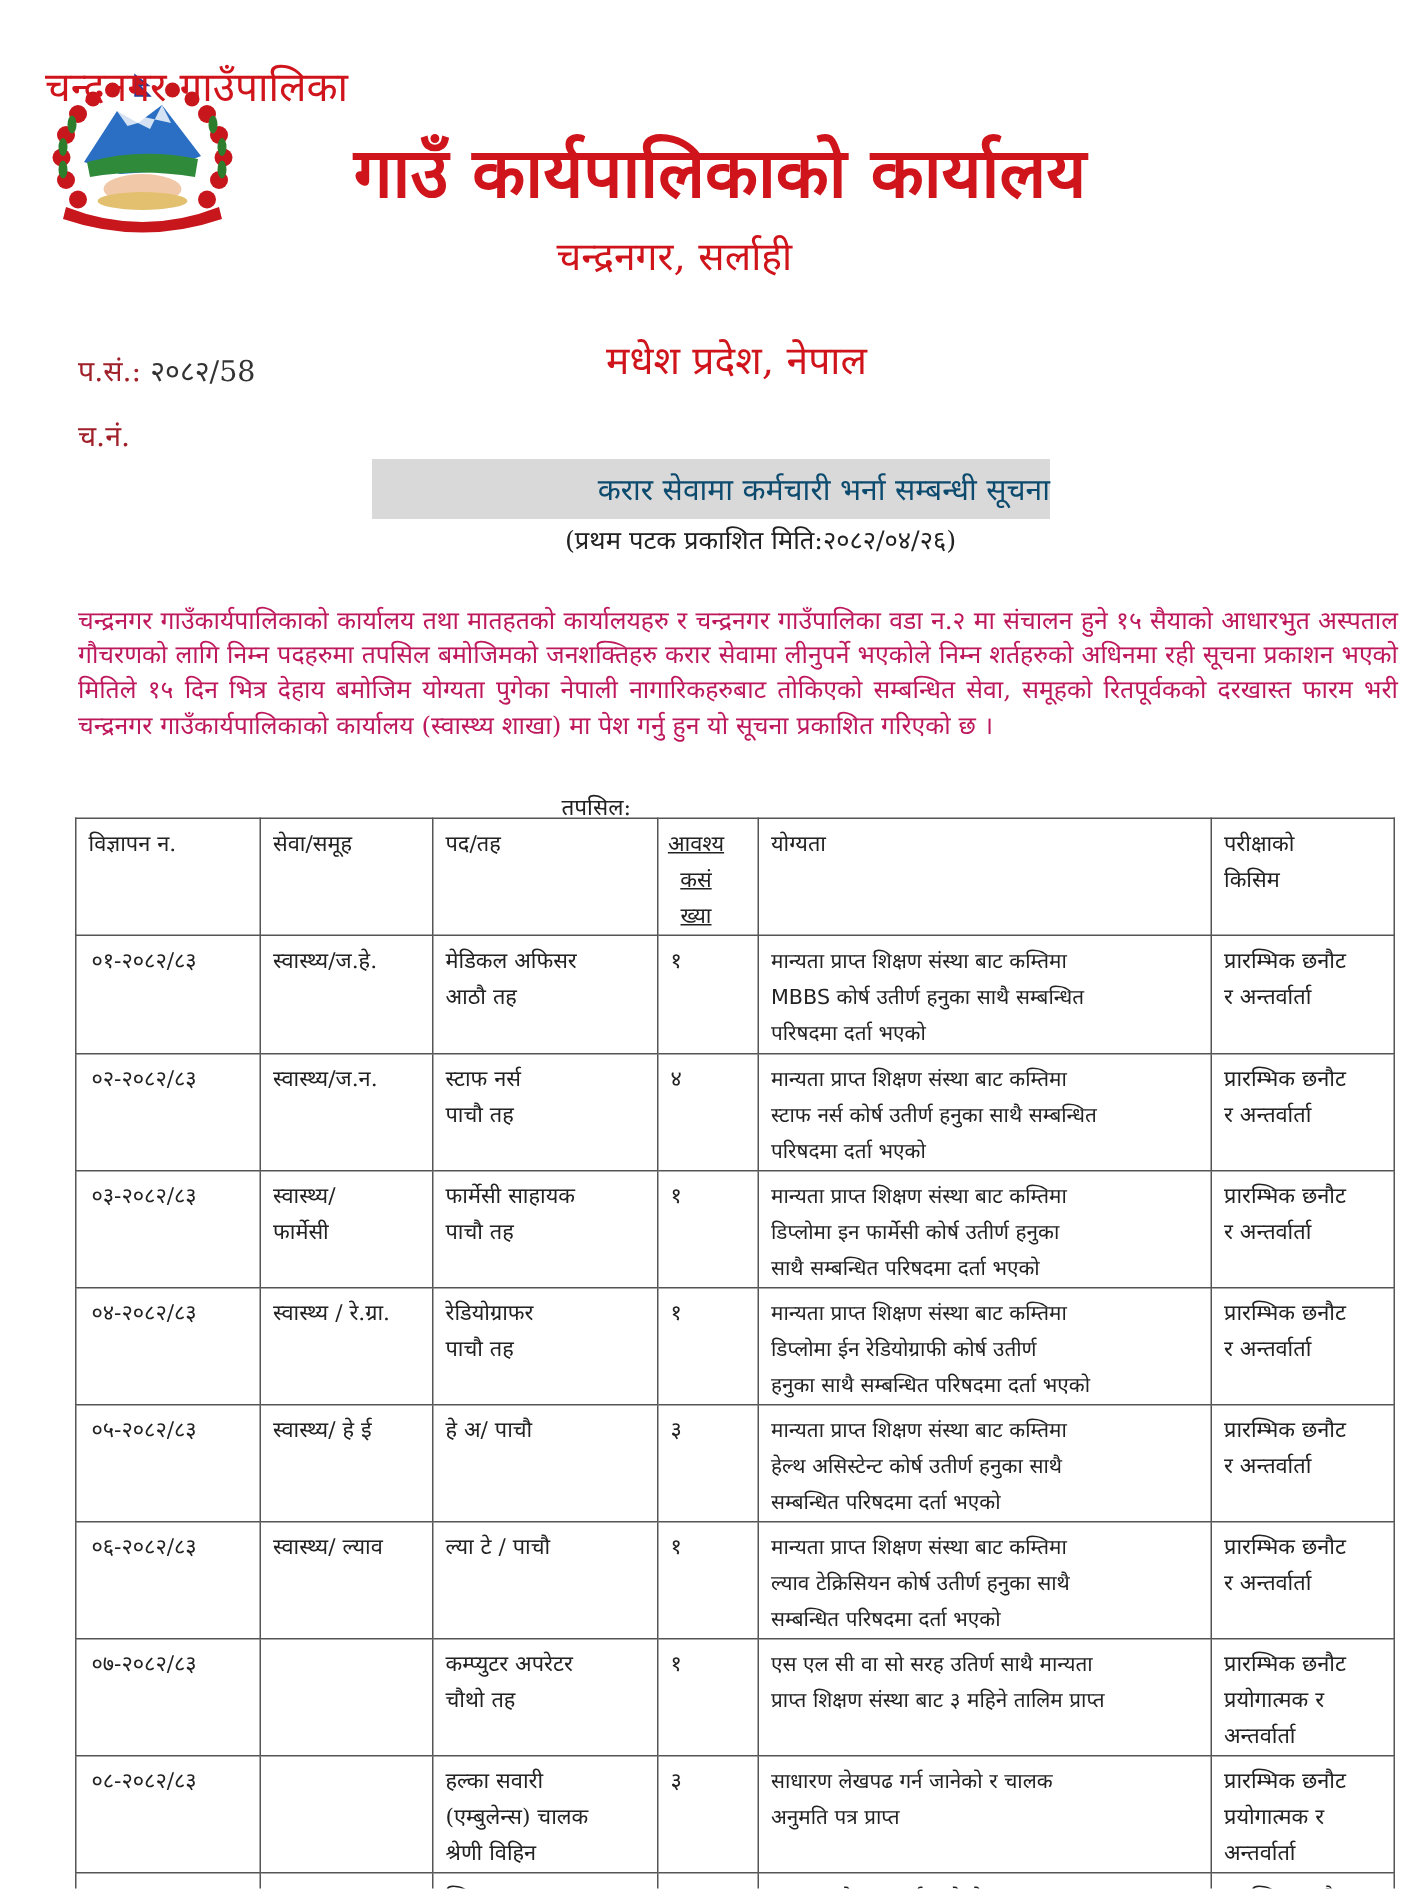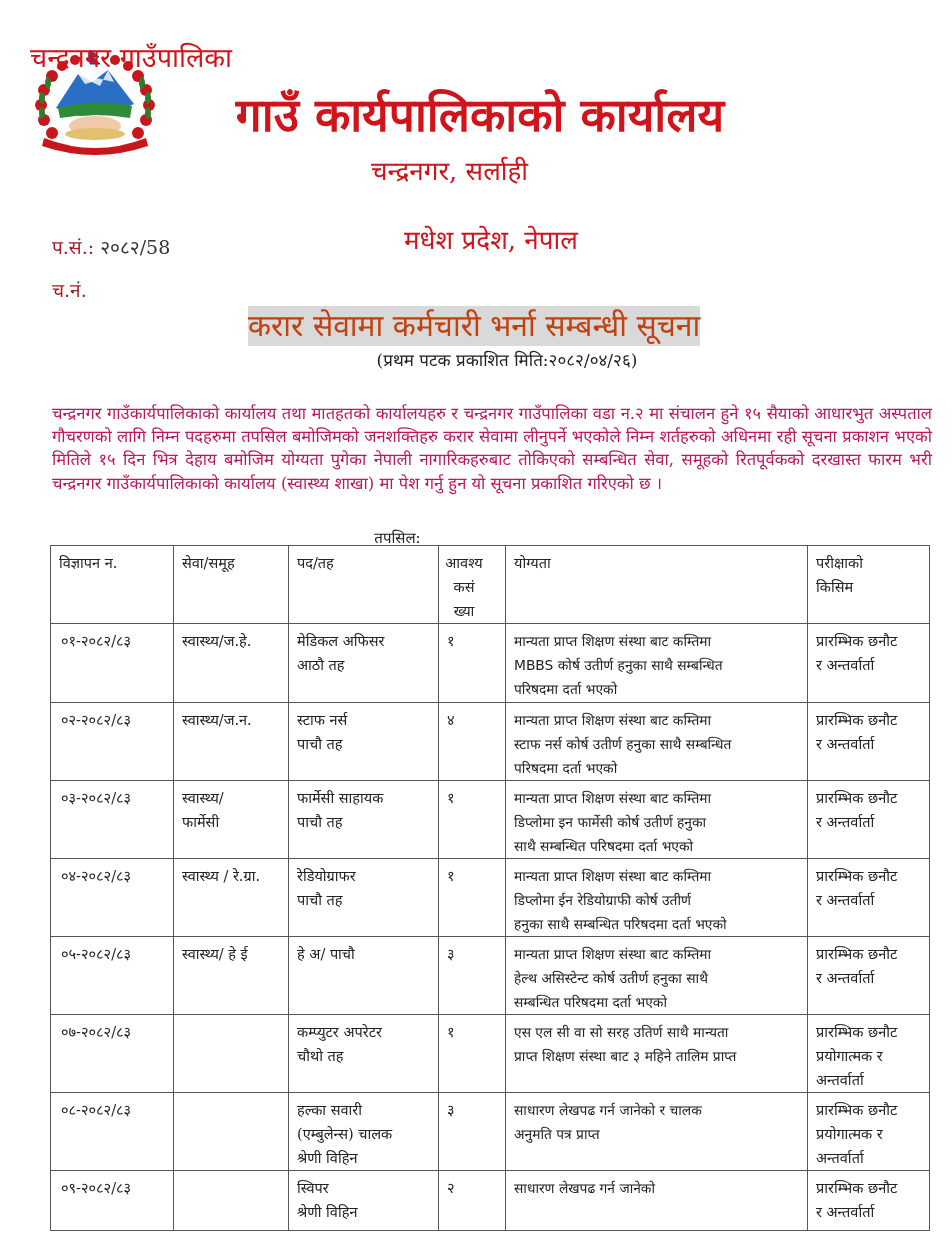--- a/index.html
+++ b/index.html
@@ -9,28 +9,28 @@
   .red { color: #d0141c; }
   .hdr-line1 { left: 0; width: 952px; top: 38px; text-align: left; font-size: 27px; padding-left: 30px; box-sizing: border-box; }
   .hdr-title { left: 160px; top: 82px; width: 640px; text-align: center; font-size: 46px; font-weight: bold; letter-spacing: 0px; white-space: nowrap; }
   .hdr-line3 { left: 0; width: 869px; top: 152px; text-align: center; font-size: 26px; padding-left: 30px; box-sizing: border-box; }
   .hdr-line4 { left: 0; width: 952px; top: 193px; text-align: center; font-size: 26px; padding-left: 30px; box-sizing: border-box; margin-top: 28px; }
   .emblem { left: 30px; top: 46px; width: 130px; height: 110px; }
   .refline { left: 52px; font-size: 19px; }
   .refline .lbl { color: #a0202a; }
   .refline .val { color: #333; }
   .title-box { left: 248px; top: 306px; width: 452px; height: 40px; background: #d9d9d9; text-align: right;
-               font-size: 30px; line-height: 40px; white-space: nowrap; color: #c2410c; }
+               font-size: 20px; line-height: 40px; white-space: nowrap; color: #0c4a6e; }
   .subtitle { left: 16px; width: 952px; top: 348px; text-align: center; font-size: 17px; padding-left: 30px; box-sizing: border-box; color: #222; }
   .para { left: 52px; top: 402px; width: 880px; font-size: 16.5px; line-height: 23.2px; text-align: justify; color: #be185d; }
   .tapsil { left: 0; width: 785px; top: 527px; text-align: center; font-size: 15px; color: #222; padding-left: 10px; box-sizing: border-box; }
   table.notice { position: absolute; left: 50px; top: 545px; border-collapse: collapse; table-layout: fixed; width: 879px; font-size: 14.5px; color: #222; }
   table.notice td { border: 1.5px solid #555; vertical-align: top; padding: 5px 6px 0 8px; line-height: 24px; overflow: hidden; }
   table.notice td.num { text-align: left; padding-left: 10px; }
-  table.notice td.cnt { text-align: center; padding-left: 2px; padding-right: 18px; }
+  table.notice td.cnt { text-align: center; padding-left: 2px; padding-right: 18px; text-decoration: underline; }
   table.notice tr.head td.cnt { text-align: center; }
   .qual { font-family: "DejaVu Sans", "Liberation Sans", sans-serif; font-size: 13.8px; }
   .pre { white-space: pre-line; }
 </style>
 </head>
 <body>
 
 <div class="abs emblem">
   <svg width="130" height="110" viewBox="0 0 130 110">
 
@@ -167,20 +167,31 @@
     <td class="num">०५-२०८२/८३</td>
     <td class="pre">स्वास्थ्य/ हे ई</td>
     <td class="pre">हे अ/ पाचौ</td>
     <td>३</td>
     <td class="pre qual">मान्यता प्राप्त शिक्षण संस्था बाट कम्तिमा
 हेल्थ असिस्टेन्ट कोर्ष  उतीर्ण हनुका साथै
 सम्बन्धित परिषदमा दर्ता भएको</td>
     <td class="pre">प्रारम्भिक छनौट
 र अन्तर्वार्ता</td>
   </tr>
+  <tr style="height:71px">
+    <td class="num">०६-२०८२/८३</td>
+    <td class="pre">स्वास्थ्य/ ल्याव</td>
+    <td class="pre">ल्या टे / पाचौ</td>
+    <td>१</td>
+    <td class="pre qual">मान्यता प्राप्त शिक्षण संस्था बाट कम्तिमा
+ल्याव टेक्रिसियन कोर्ष  उतीर्ण हनुका साथै
+सम्बन्धित परिषदमा दर्ता भएको</td>
+    <td class="pre">प्रारम्भिक छनौट
+र अन्तर्वार्ता</td>
+  </tr>
   <tr style="height:72px">
     <td class="num">०७-२०८२/८३</td>
     <td class="pre"></td>
     <td class="pre">कम्प्युटर अपरेटर
 चौथो तह</td>
     <td>१</td>
     <td class="pre qual">एस एल सी वा सो सरह उतिर्ण साथै मान्यता
 प्राप्त शिक्षण संस्था बाट ३ महिने तालिम प्राप्त</td>
     <td class="pre">प्रारम्भिक छनौट
 प्रयोगात्मक र

